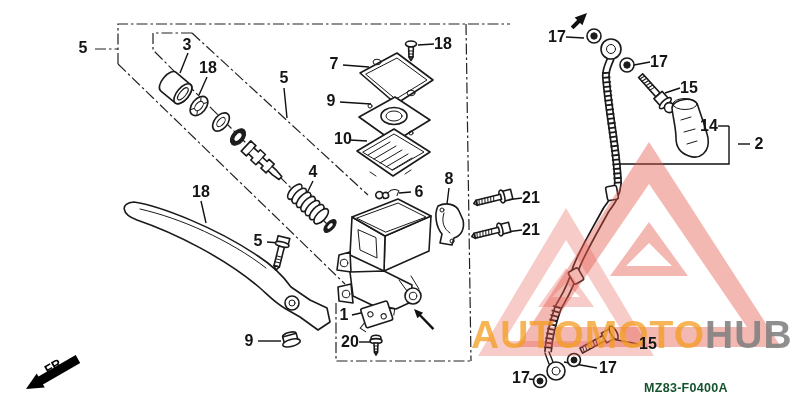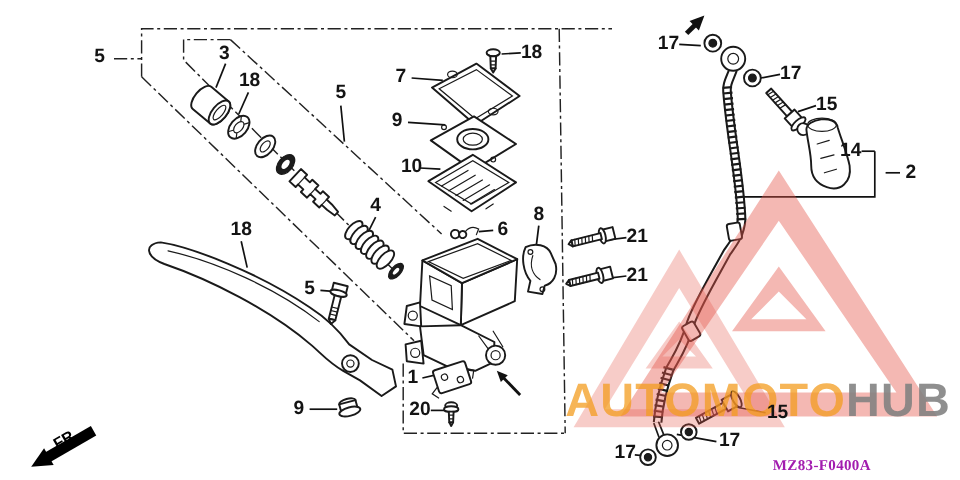--- a/index.html
+++ b/index.html
@@ -9,21 +9,21 @@
   .dk{fill:#1c1c1c;stroke:#1a1a1a;stroke-width:1;}
   .ln{fill:none;stroke:#1a1a1a;stroke-width:1.4;stroke-linecap:round;}
   .th{stroke-width:1;}
   .ph{fill:none;stroke:#222;stroke-width:1.2;stroke-dasharray:11 3 2.5 3;}
   .ld{fill:none;stroke:#111;stroke-width:1.4;}
   .wm{stroke:none;fill-rule:evenodd;}
   .co{position:absolute;transform:translate(-50%,-50%);font-size:16px;font-weight:bold;color:#141414;line-height:1;white-space:nowrap;}
   .wm-text{position:absolute;left:471px;top:315px;font-size:39px;font-weight:bold;letter-spacing:1px;line-height:1;white-space:nowrap;}
   .wm-left{color:rgba(243,156,31,0.75);}
   .wm-right{color:rgba(128,128,128,0.88);}
-  .part-code{position:absolute;left:644px;top:381px;font-size:12.5px;font-weight:bold;letter-spacing:0.3px;color:#a21caf;font-family:Liberation Serif, serif;}
+  .part-code{position:absolute;left:644px;top:381px;font-size:12.5px;font-weight:bold;letter-spacing:0.3px;color:#14532d;}
   .fr-marker{position:absolute;left:44px;top:358px;font-size:13px;font-weight:bold;color:#000;transform:rotate(-30deg);}
 </style>
 </head>
 <body>
 
 <div class="stage">
 
 <svg width="800" height="400" viewBox="0 0 800 400">
 
   <g>

